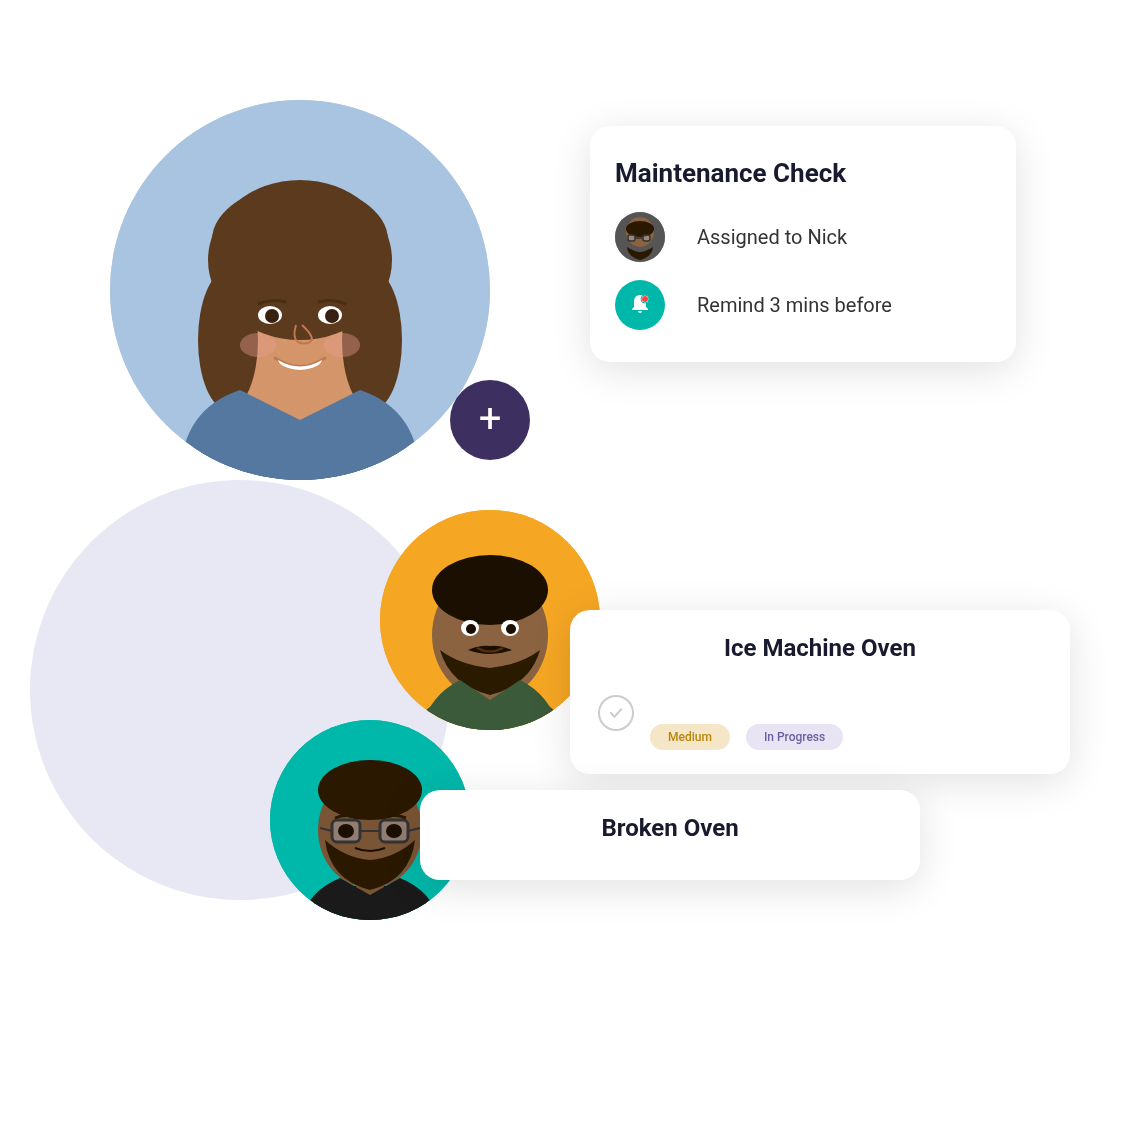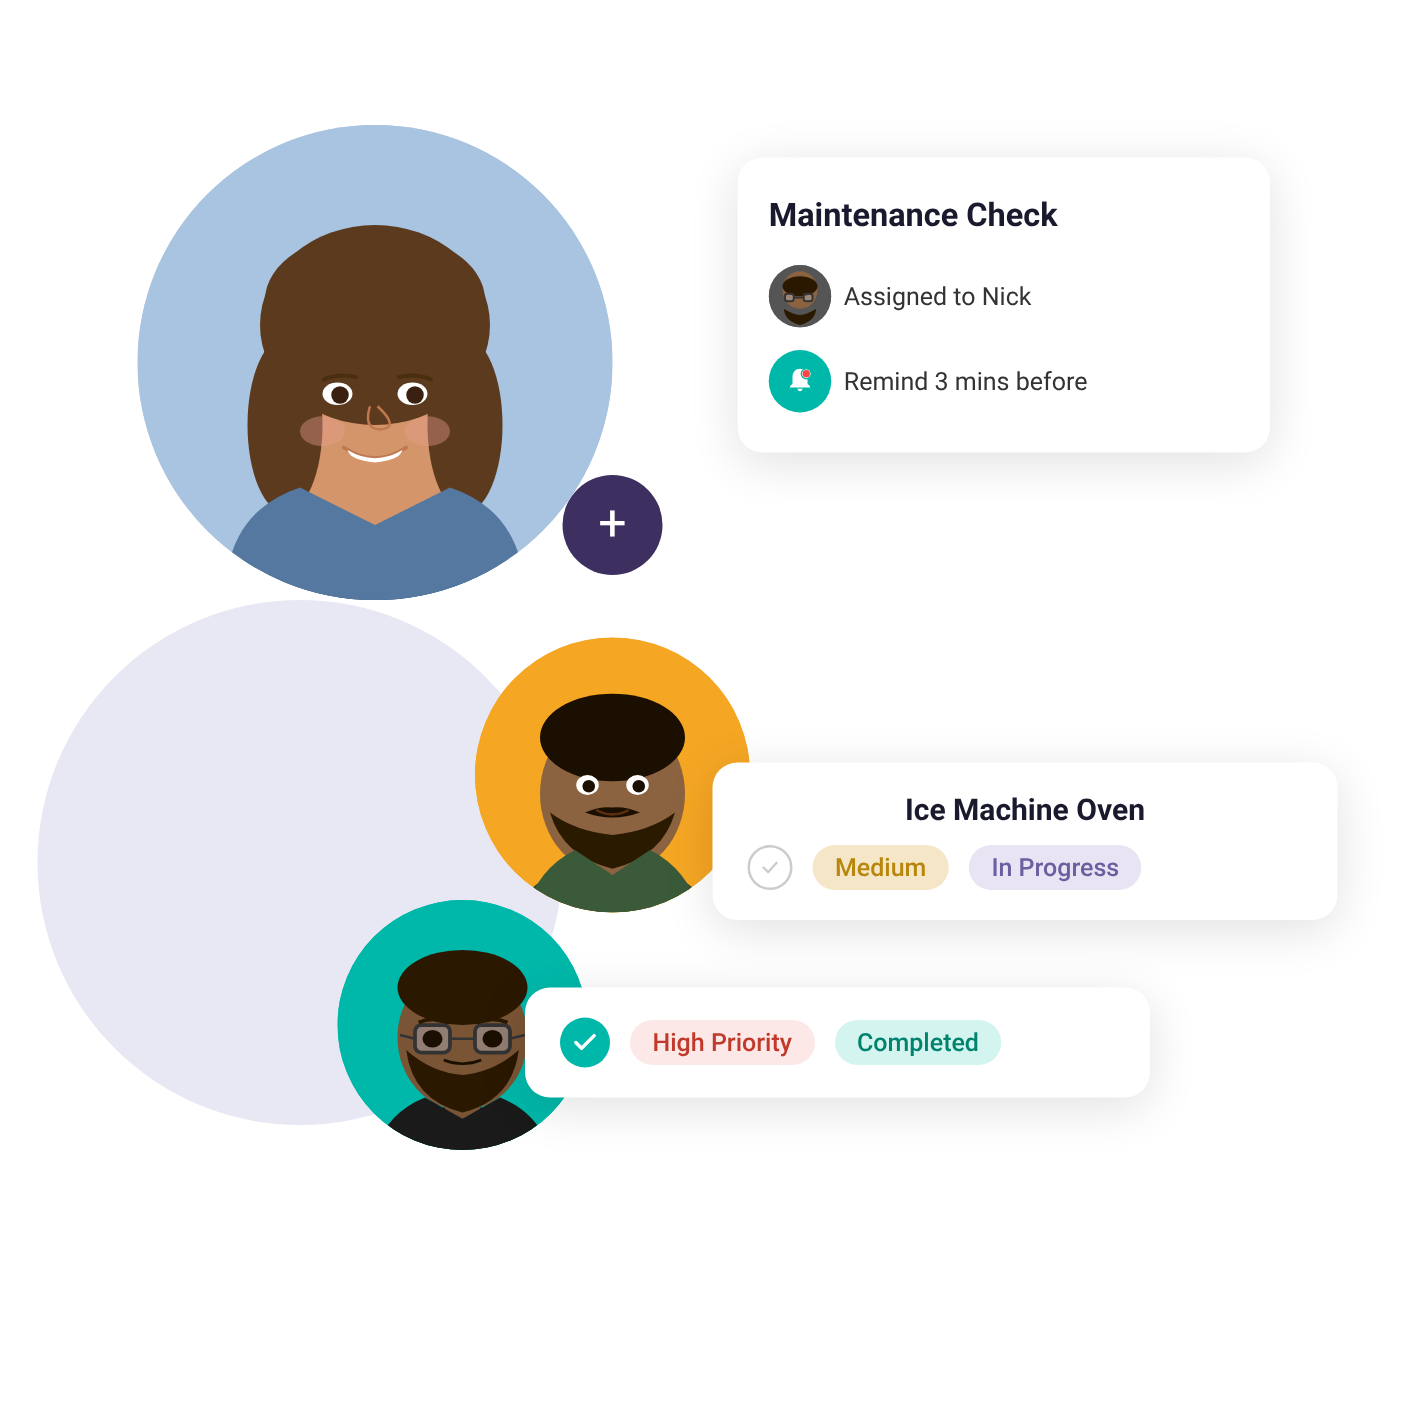--- a/index.html
+++ b/index.html
@@ -118,21 +118,21 @@
       font-size: 26px;
       font-weight: 700;
       color: #1a1a2e;
       margin-bottom: 24px;
     }
 
     .card-row {
       display: flex;
       align-items: center;
       margin-bottom: 18px;
-      gap: 10px;
+      gap: 32px;
     }
 
     .card-row:last-child {
       margin-bottom: 0;
     }
 
     .icon-circle {
       width: 50px;
       height: 50px;
       border-radius: 50%;
@@ -207,22 +207,23 @@
     .check-icon-grey svg {
       width: 18px;
       height: 18px;
       stroke: #ccc;
       fill: none;
     }
 
     .badge {
       border-radius: 20px;
       padding: 6px 18px;
-      font-size: 20px;
+      font-size: 12px;
       font-weight: 500;
+      margin-top: 48px;
     }
 
     .badge-medium {
       background: #f5e6c8;
       color: #b8860b;
     }
 
     .badge-inprogress {
       background: #e8e4f4;
       color: #6b5fa0;
@@ -440,24 +441,16 @@
         <svg viewBox="0 0 24 24" xmlns="http://www.w3.org/2000/svg">
           <polyline points="5,12 10,17 19,7" stroke="#ccc" stroke-width="2.5" fill="none" stroke-linecap="round" stroke-linejoin="round"></polyline>
         </svg>
       </div>
       <span class="badge badge-medium">Medium</span>
       <span class="badge badge-inprogress">In Progress</span>
     </div>
   </div>
 
   <div class="card-broken">
-    <div class="card-broken-row">
-      <div class="check-icon-teal">
-        <svg viewBox="0 0 24 24" xmlns="http://www.w3.org/2000/svg">
-          <polyline points="4,12 9,17 20,6" stroke="#fff" stroke-width="3" fill="none" stroke-linecap="round" stroke-linejoin="round"></polyline>
-        </svg>
-      </div>
-      <span class="badge badge-highpriority">High Priority</span>
-      <span class="badge badge-completed">Completed</span>
-    </div>
+    <div class="card-title">Broken Oven</div>
   </div>
 
 </div>
 
 </body></html>

